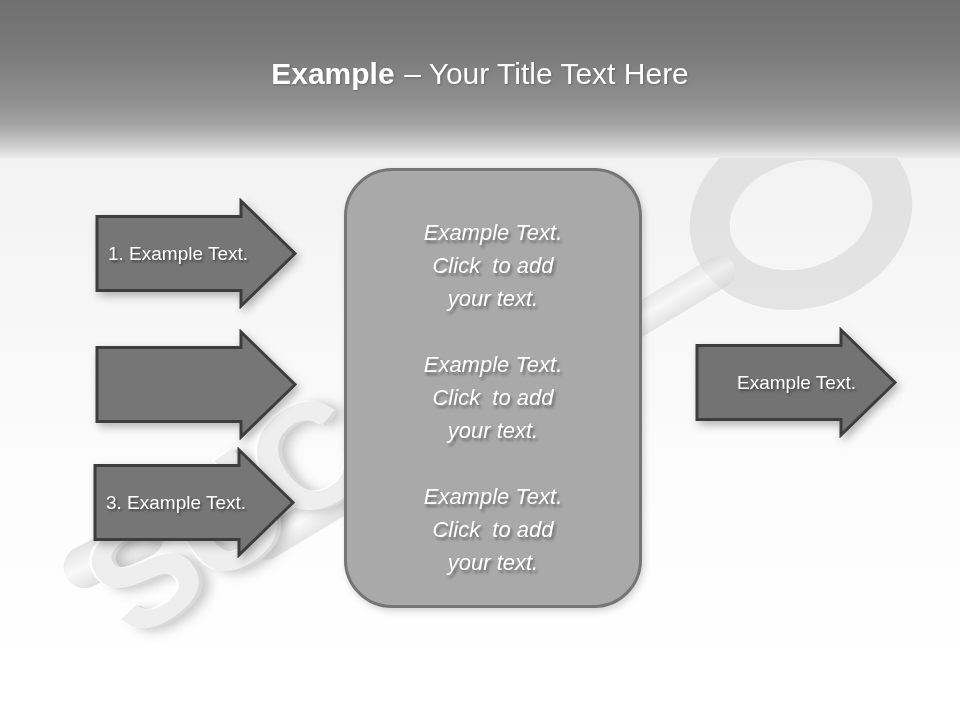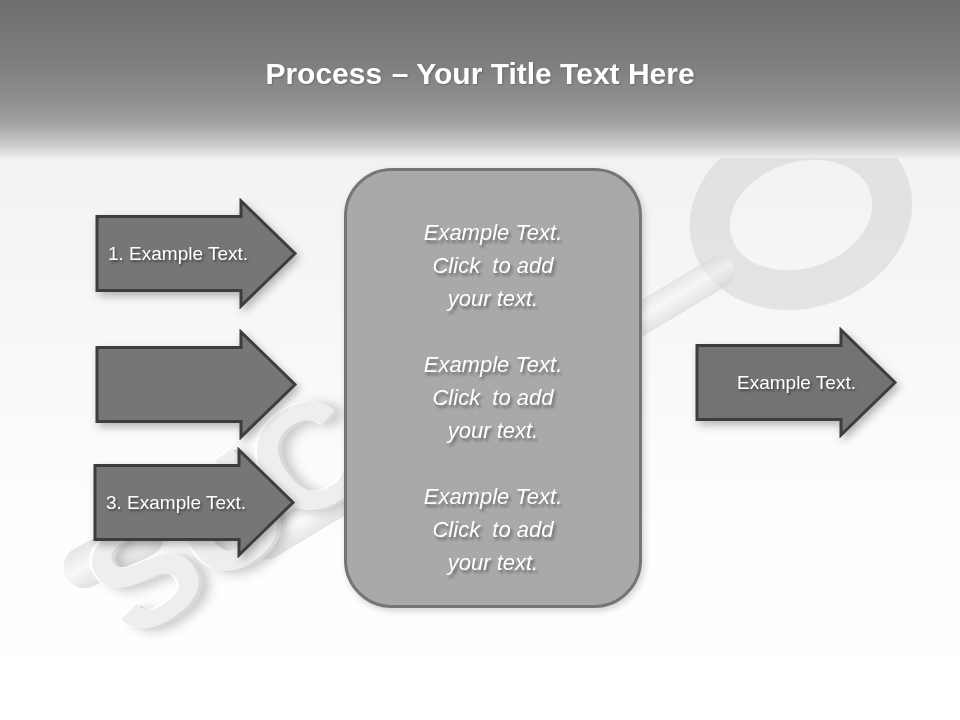--- a/index.html
+++ b/index.html
@@ -16,21 +16,21 @@
   .header {
     position:absolute; top:0; left:0; right:0; height:158px; z-index:2;
     background:linear-gradient(180deg,#6f6f6f 0%,#7c7c7c 36%,#8e8e8e 62%,#a2a2a2 78%,#c8c8c8 91%,#ececec 100%);
   }
   .title {
     position:absolute; top:56px; left:0; right:0; z-index:3;
     text-align:center; color:#ffffff; font-size:30px; line-height:36px;
     text-shadow:1px 1px 2px rgba(0,0,0,0.22);
   }
   .title .bold { font-weight:bold; }
-  .title .rest { font-weight:bold; margin-left:0.32em; }
+  .title .rest { font-weight:normal; margin-left:0.32em; }
 
   
   .bow {
     position:absolute; left:688px; top:122px; width:226px; height:186px; z-index:1;
     border:40px solid #c7c7c7; border-radius:50%; box-sizing:border-box;
     opacity:0.40; transform:rotate(-18deg);
   }
   .shaft {
     position:absolute; left:253px; top:536px; width:560px; height:32px; z-index:1;
     border-radius:16px; opacity:0.55;
@@ -87,21 +87,21 @@
 
 <div class="slide">
 
   <div class="bow"></div>
   <div class="shaft"></div>
   <div class="key-end"></div>
   <div class="letters">SUC</div>
 
   <div class="header"></div>
   <div class="title">
-    <span class="bold">Process</span><span class="rest">– Your Title Text Here</span>
+    <span class="bold">Example</span><span class="rest">– Your Title Text Here</span>
   </div>
 
   <div class="arrow" id="arrow1">
     <svg width="203" height="111" viewBox="0 0 203 111">
       <path d="M2 18.5 L146 18.5 L146 3 L200 55.5 L146 108 L146 92.5 L2 92.5 Z" fill="#767676" stroke="#3d3d3d" stroke-width="3"></path>
     </svg>
     <div class="label pad">1. Example Text.</div>
   </div>
 
   <div class="arrow" id="arrow2">

